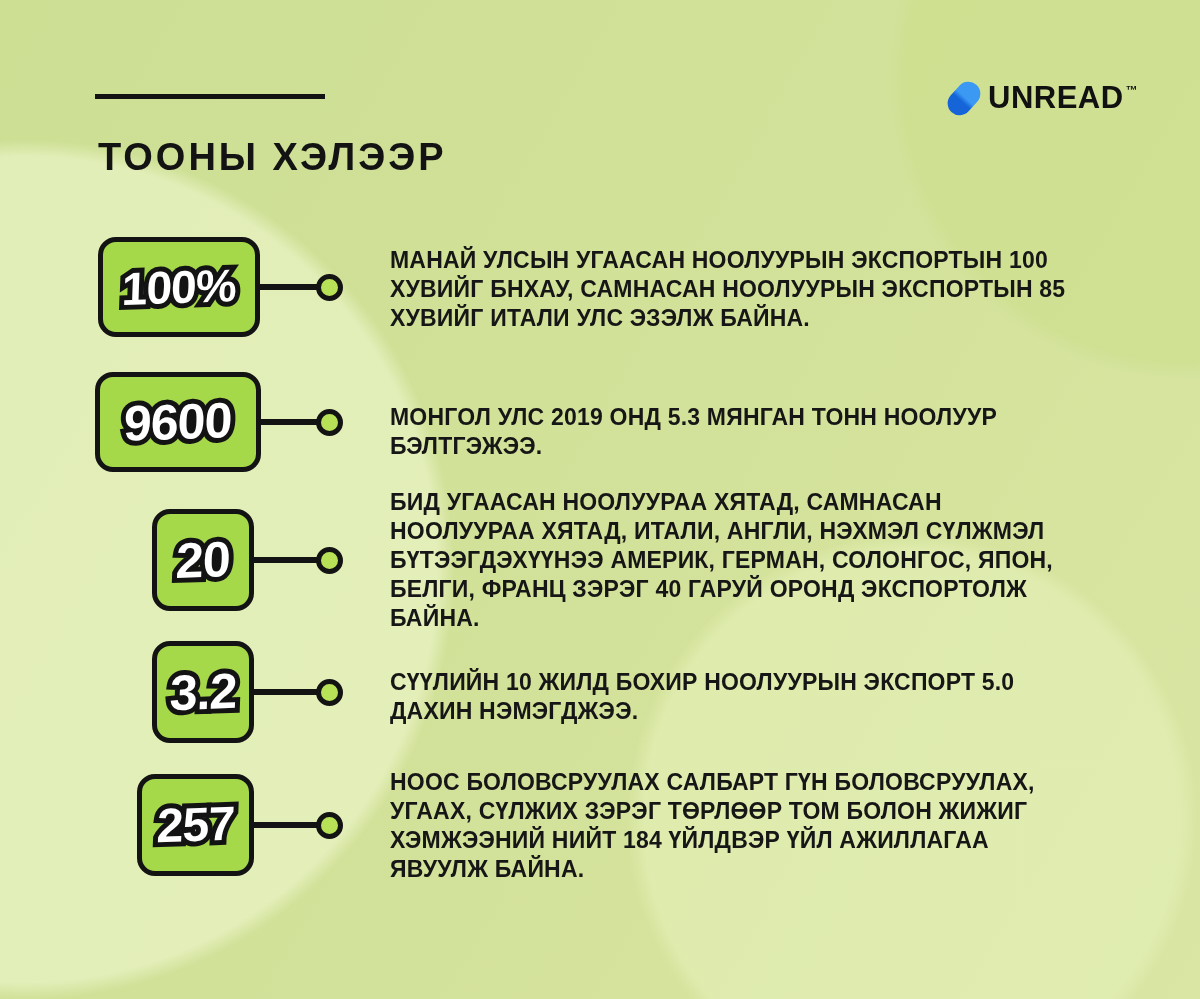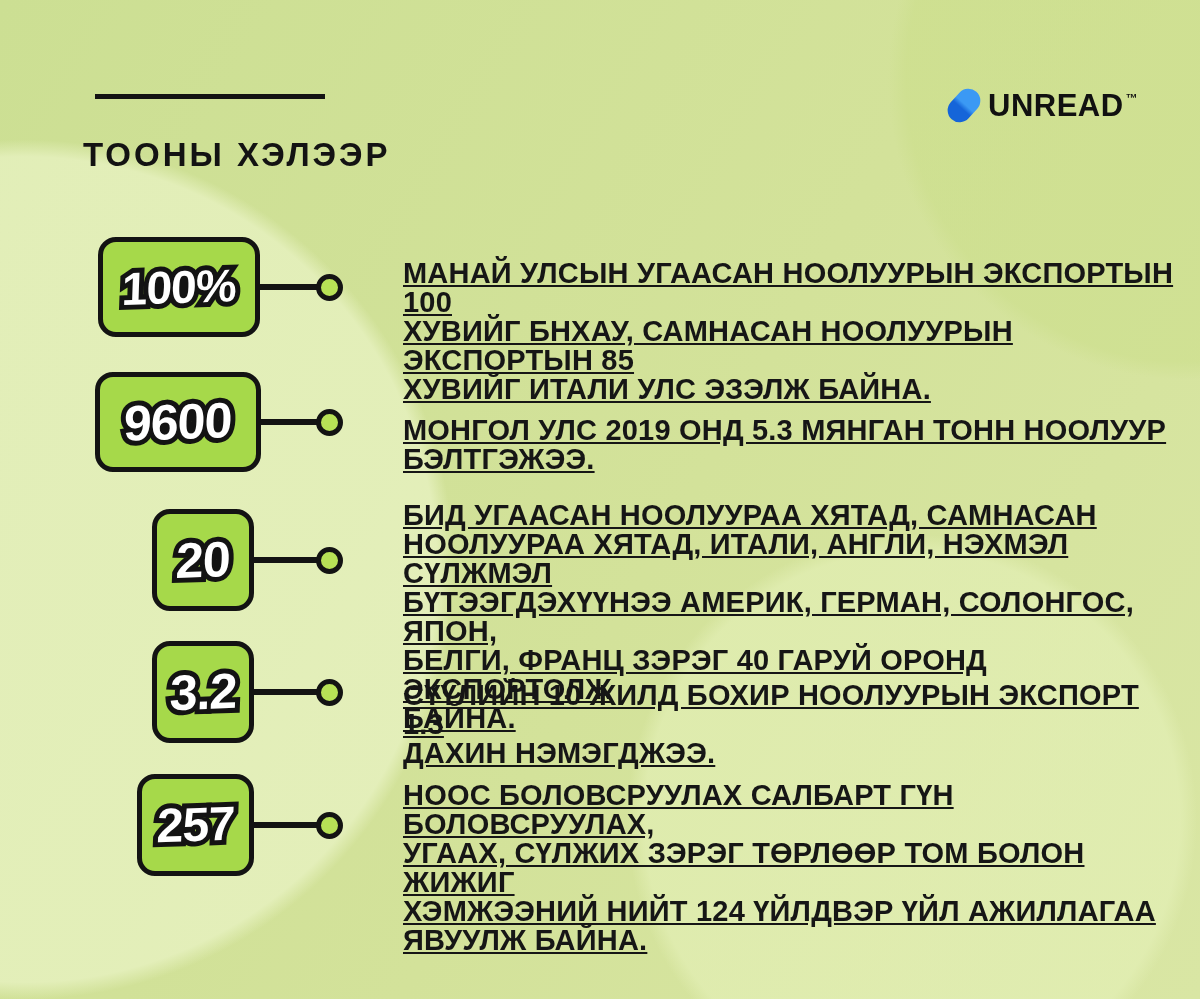--- a/index.html
+++ b/index.html
@@ -15,27 +15,27 @@
       radial-gradient(circle 285px at 76% 82%, rgba(228,240,183,0.65) 0 94%, rgba(228,240,183,0) 100%),
       radial-gradient(circle 300px at 99% 8%,  rgba(203,222,138,0.55) 0 94%, rgba(203,222,138,0) 100%),
       linear-gradient(120deg, #ccdf93 0%, #d3e29a 55%, #d9e6a4 100%);
   }
 
   .abs { position: absolute; }
 
   
   .title-rule { left: 95px; top: 94px; width: 230px; height: 5px; background: #131313; }
   .page-title {
-    left: 83px; top: 136px;
-    font-size: 33px; font-weight: 900; letter-spacing: 3px;
+    left: 98px; top: 136px;
+    font-size: 38px; font-weight: 900; letter-spacing: 3px;
     color: #131313;
   }
 
   
-  .brand { left: 952px; top: 80px; height: 44px; display: flex; align-items: flex-end; }
+  .brand { left: 952px; top: 80px; height: 44px; display: flex; align-items: flex-start; }
   .brand-icon {
     width: 24px; height: 37px;
     border-radius: 13px;
     background: linear-gradient(to bottom, #3b99f4 0 46%, #1565d9 60% 100%);
     transform: rotate(42deg);
     margin-right: 12px;
   }
   .brand-name {
     font-size: 31px; font-weight: 900; letter-spacing: 0.5px; color: #111;
   }
@@ -66,29 +66,28 @@
   .connector-dot {
     box-sizing: border-box;
     width: 27px; height: 27px;
     border: 5px solid #131313;
     border-radius: 50%;
     background: #b7e156;
   }
 
   
   .desc {
-    margin: 13px;
+    margin: 0;
     width: 780px;
-    font-size: 29px;
+    font-size: 23px;
     font-weight: 700;
     line-height: 29px;
     letter-spacing: 0.2px;
     color: #161616;
     white-space: pre-line;
-    text-decoration: underline;
   }
 </style>
 </head>
 <body>
 
 <div id="canvas">
 
   <div class="abs title-rule"></div>
   <h1 class="abs page-title" style="margin:0;">ТООНЫ ХЭЛЭЭР</h1>
 
@@ -129,27 +128,27 @@
 БҮТЭЭГДЭХҮҮНЭЭ АМЕРИК, ГЕРМАН, СОЛОНГОС, ЯПОН,
 БЕЛГИ, ФРАНЦ ЗЭРЭГ 40 ГАРУЙ ОРОНД ЭКСПОРТОЛЖ
 БАЙНА.</p>
 
   <div class="abs stat-card" style="left:152px; top:641px; width:102px; height:102px; font-size:50px;">
     <span class="num-stroke">3.2</span>
     <span class="num-fill">3.2</span>
   </div>
   <div class="abs connector-line" style="left:252px; top:689px; width:66px;"></div>
   <div class="abs connector-dot" style="left:316px; top:679px;"></div>
-  <p class="abs desc" style="left:390px; top:668px;">СҮҮЛИЙН 10 ЖИЛД БОХИР НООЛУУРЫН ЭКСПОРТ 1.3
+  <p class="abs desc" style="left:390px; top:668px;">СҮҮЛИЙН 10 ЖИЛД БОХИР НООЛУУРЫН ЭКСПОРТ 5.0
 ДАХИН НЭМЭГДЖЭЭ.</p>
 
   <div class="abs stat-card" style="left:137px; top:774px; width:117px; height:102px; font-size:48px;">
     <span class="num-stroke">257</span>
     <span class="num-fill">257</span>
   </div>
   <div class="abs connector-line" style="left:252px; top:822px; width:66px;"></div>
   <div class="abs connector-dot" style="left:316px; top:812px;"></div>
   <p class="abs desc" style="left:390px; top:768px;">НООС БОЛОВСРУУЛАХ САЛБАРТ ГҮН БОЛОВСРУУЛАХ,
 УГААХ, СҮЛЖИХ ЗЭРЭГ ТӨРЛӨӨР ТОМ БОЛОН ЖИЖИГ
-ХЭМЖЭЭНИЙ НИЙТ 124 ҮЙЛДВЭР ҮЙЛ АЖИЛЛАГАА
+ХЭМЖЭЭНИЙ НИЙТ 184 ҮЙЛДВЭР ҮЙЛ АЖИЛЛАГАА
 ЯВУУЛЖ БАЙНА.</p>
 
 </div>
 
 </body></html>

